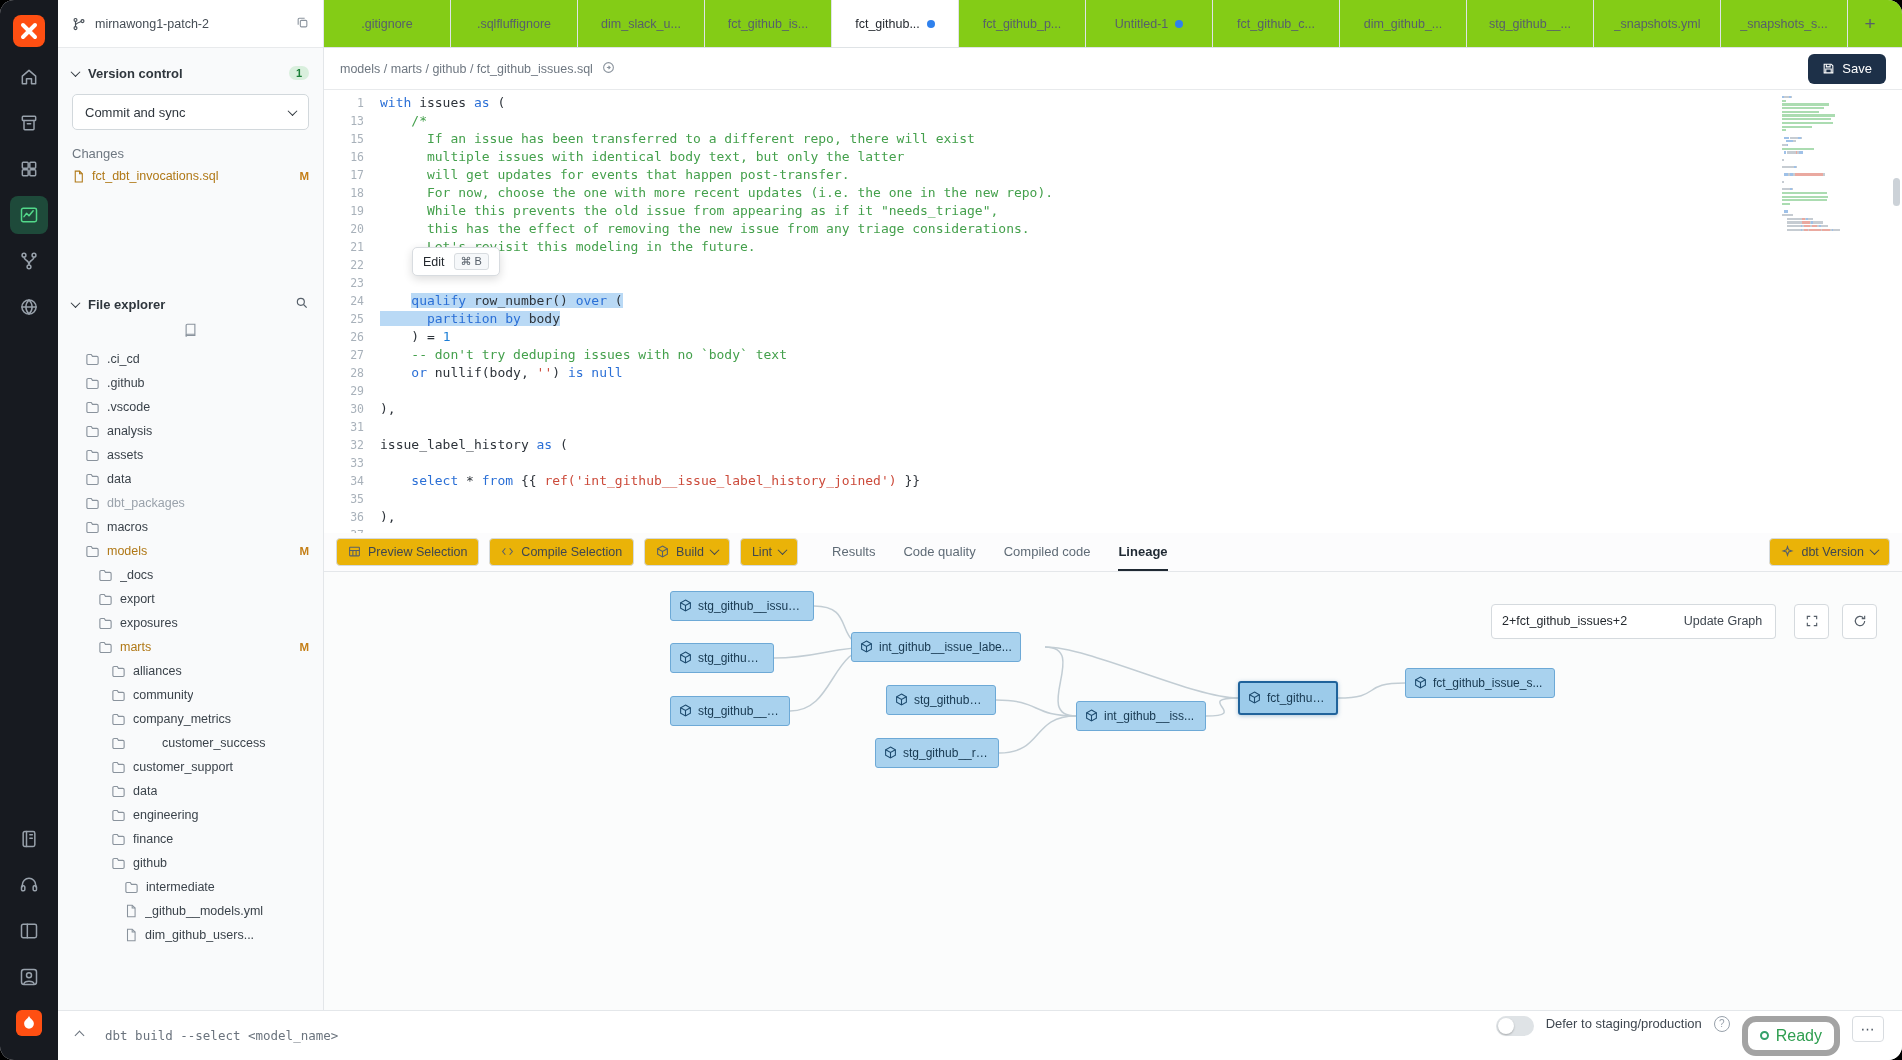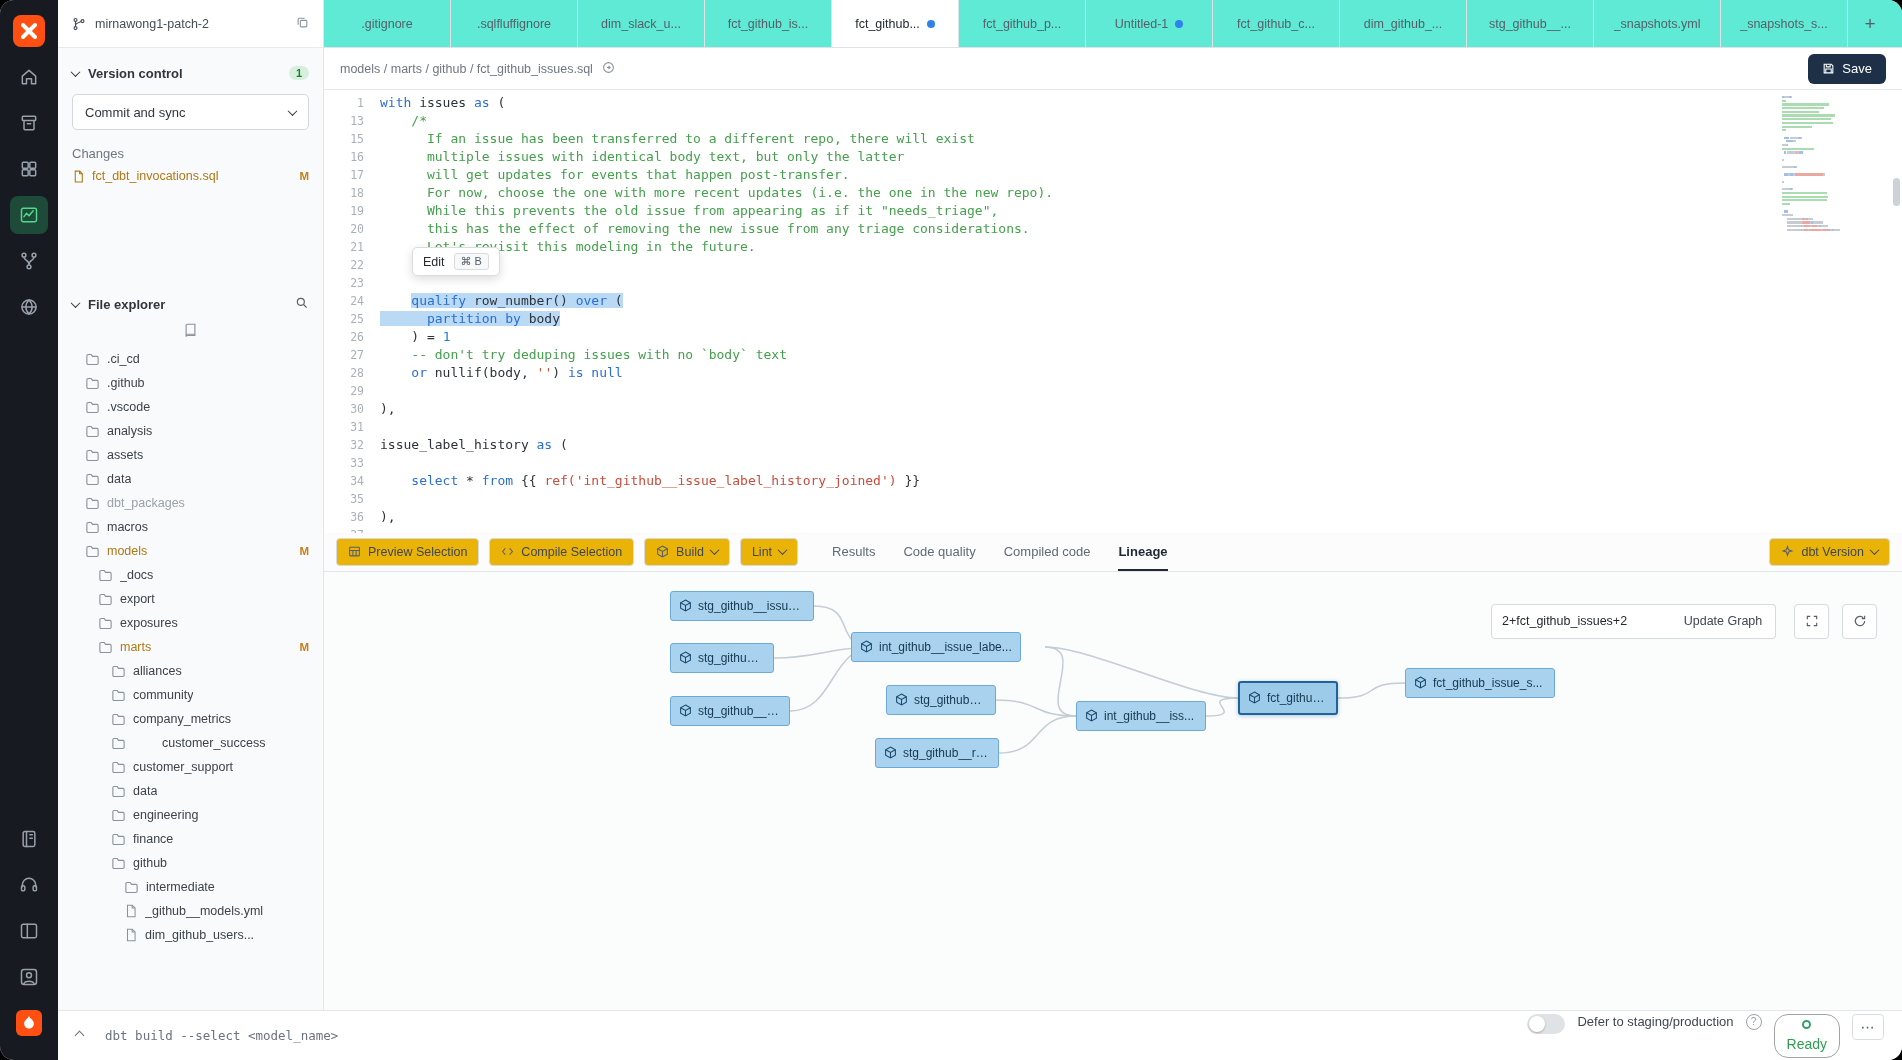--- a/index.html
+++ b/index.html
@@ -31,21 +31,21 @@
   .fe .sec-title .search { margin-left:auto; color:#57606a; }
   .tree { flex:1; overflow:hidden; margin-top:6px; }
   .tree-row { height:24px; display:flex; align-items:center; gap:7px; font-size:12.5px; color:#3b434b; cursor:pointer; padding-right:10px; }
   .tree-row .lbl { white-space:nowrap; overflow:hidden; text-overflow:ellipsis; }
   .tree-row.muted .lbl { color:#9aa2ab; }
   .tree-row.modified .lbl { color:#b07816; }
   .tree-row svg { flex:none; color:#8a939d; }
 
   
   .main { grid-column:3; grid-row:1; display:flex; flex-direction:column; min-width:0; }
-  .tabbar { height:48px; flex:none; background:#5eead4; border-bottom:1px solid #dfe3e6; display:flex; align-items:stretch; }
+  .tabbar { height:48px; flex:none; background:#84cc16; border-bottom:1px solid #dfe3e6; display:flex; align-items:stretch; }
   .tab { width:127px; flex:none; border-right:1px solid #dfe3e6; display:flex; align-items:center; justify-content:center; gap:7px; font-size:12.5px; color:#57606a; cursor:pointer; overflow:hidden; white-space:nowrap; }
   .tab.active { background:#fff; color:#24292f; }
   .tab .dot { width:8px; height:8px; border-radius:50%; background:#2f81ed; flex:none; }
   .tab-plus { width:44px; display:flex; align-items:center; justify-content:center; font-size:19px; color:#57606a; cursor:pointer; }
 
   .crumb-row { height:42px; flex:none; display:flex; align-items:center; gap:9px; padding:0 16px; border-bottom:1px solid #e8eaec; background:#fff; font-size:12.5px; color:#6e7781; }
   .save-btn { margin-left:auto; height:30px; background:#1d3048; color:#fff; border:none; border-radius:6px; display:flex; align-items:center; gap:7px; padding:0 14px; font-size:13px; cursor:pointer; }
 
   
   .editor { position:relative; flex:1; background:#fff; overflow:hidden; font-family:"DejaVu Sans Mono", monospace; padding-top:4px; }
@@ -81,21 +81,21 @@
   .lin-icon-btn { position:absolute; top:32px; width:35px; height:35px; border:1px solid #d5dade; border-radius:4px; background:#fff; display:flex; align-items:center; justify-content:center; color:#57606a; cursor:pointer; }
 
   
   .statusbar { grid-column:2/4; grid-row:2; border-top:1px solid #e4e7ea; background:#fff; display:flex; align-items:center; padding:0 18px; gap:12px; }
   .cmd { font-family:"DejaVu Sans Mono", monospace; font-size:12.5px; color:#6a737d; margin-left:10px; }
   .sb-right { margin-left:auto; display:flex; align-items:flex-start; gap:12px; }
   .toggle { width:38px; height:20px; border-radius:10px; background:#dfe3e6; position:relative; cursor:pointer; }
   .toggle .knob { position:absolute; left:2px; top:2px; width:16px; height:16px; border-radius:50%; background:#fff; box-shadow:0 1px 2px rgba(0,0,0,.25); }
   .defer { font-size:13px; color:#3f4750; }
   .help { width:16px; height:16px; border:1.4px solid #98a1ab; border-radius:50%; color:#98a1ab; font-size:10px; display:flex; align-items:center; justify-content:center; }
-  .ready { border:1px solid #a3a3a3; border-radius:14px; padding:5px 12px; display:flex; align-items:center; gap:7px; font-size:14px; color:#2e9e4f;flex-direction:column; }
+  .ready { border:6px solid #a3a3a3; border-radius:14px; padding:5px 12px; display:flex; align-items:center; gap:7px; font-size:16px; color:#2e9e4f; }
   .ready .ring { width:9px; height:9px; border:2px solid #34a06a; border-radius:50%; }
   .more { width:32px; height:26px; border:1px solid #d8dce0; border-radius:4px; display:flex; align-items:center; justify-content:center; color:#4a5560; font-size:14px; letter-spacing:1px; cursor:pointer; }
 </style>
 </head>
 <body>
 
 <div class="app">
 
   <div class="activity" id="activity-bar">
       <div class="act-icon">

